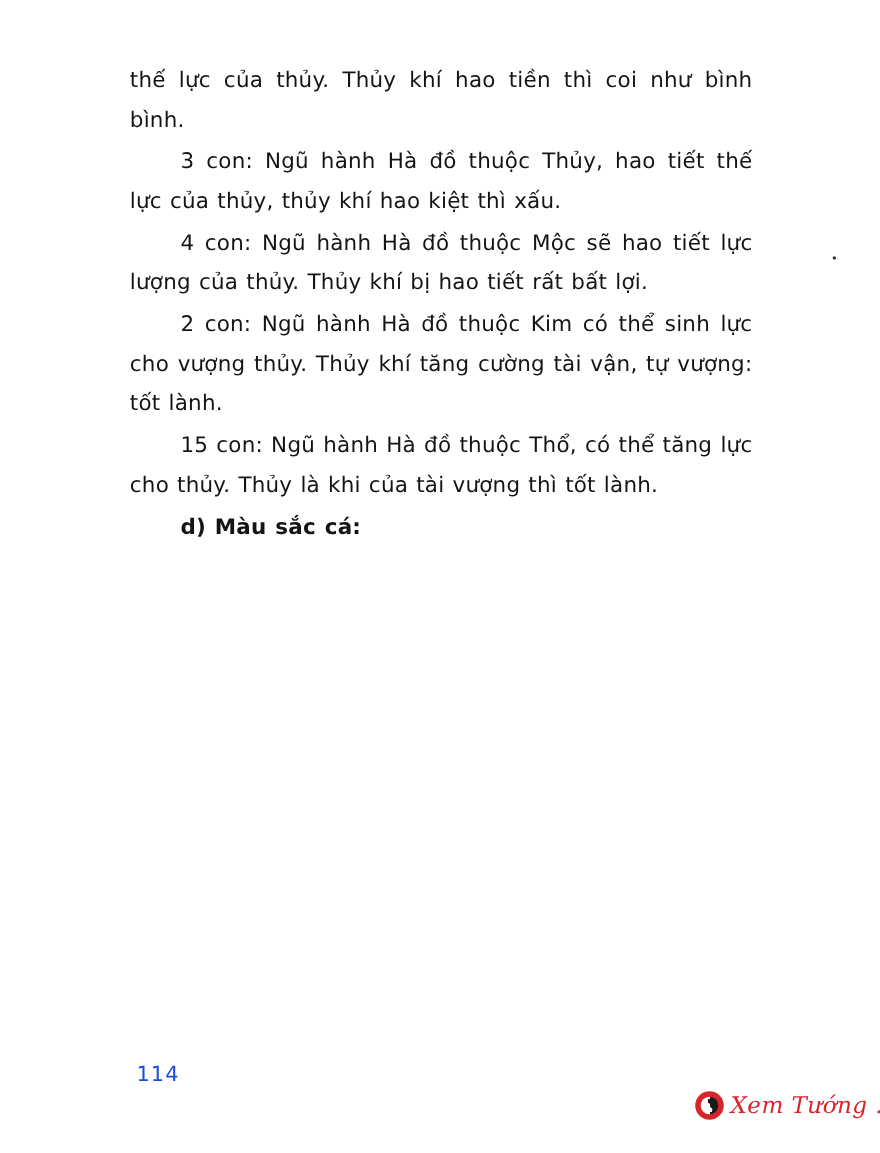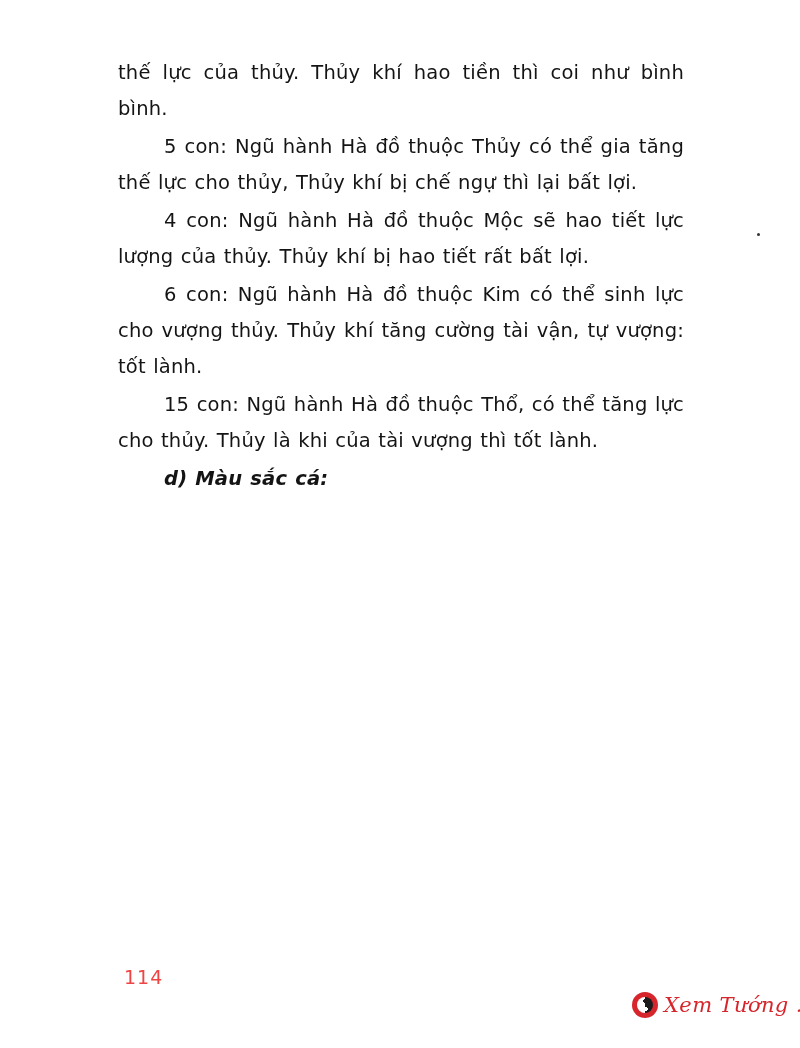--- a/index.html
+++ b/index.html
@@ -35,39 +35,38 @@
     letter-spacing: 0.2px;
     text-align: justify;
     text-justify: inter-word;
     word-spacing: 1px;
     color: #141414;
   }
   .para.indent {
     text-indent: 46px;
   }
   .para.italic-bold {
-    font-style: italic;
     font-weight: bold;
   }
   .dot-mark {
     position: absolute;
     left: 757px;
     top: 233px;
     width: 3px;
     height: 3px;
     background: #333;
     border-radius: 50%;
   }
   .page-number {
     position: absolute;
     left: 124px;
     top: 966px;
     font-size: 19px;
     letter-spacing: 1px;
-    color: #ef4444;
+    color: #1d4ed8;
   }
   .watermark {
     position: absolute;
     left: 632px;
     top: 992px;
     display: flex;
     align-items: center;
     gap: 6px;
   }
   .wm-badge {
@@ -108,23 +107,23 @@
     white-space: nowrap;
   }
 </style>
 </head>
 <body>
 
 <div class="page">
 
   <div class="content">
     <p class="para">thế lực của thủy. Thủy khí hao tiền thì coi như bình bình.</p>
-    <p class="para indent">5 con: Ngũ hành Hà đồ thuộc Thủy có thể gia tăng thế lực cho thủy, Thủy khí bị chế ngự thì lại bất lợi.</p>
+    <p class="para indent">3 con: Ngũ hành Hà đồ thuộc Thủy, hao tiết thế lực của thủy, thủy khí hao kiệt thì xấu.</p>
     <p class="para indent">4 con: Ngũ hành Hà đồ thuộc Mộc sẽ hao tiết lực lượng của thủy. Thủy khí bị hao tiết rất bất lợi.</p>
-    <p class="para indent">6 con: Ngũ hành Hà đồ thuộc Kim có thể sinh lực cho vượng thủy. Thủy khí tăng cường tài vận, tự vượng: tốt lành.</p>
+    <p class="para indent">2 con: Ngũ hành Hà đồ thuộc Kim có thể sinh lực cho vượng thủy. Thủy khí tăng cường tài vận, tự vượng: tốt lành.</p>
     <p class="para indent">15 con: Ngũ hành Hà đồ thuộc Thổ, có thể tăng lực cho thủy. Thủy là khi của tài vượng thì tốt lành.</p>
     <p class="para indent italic-bold">d) Màu sắc cá:</p>
   </div>
 
   <div class="dot-mark"></div>
 
   <div class="page-number">114</div>
 
   <div class="watermark">
     <span class="wm-badge"></span>

